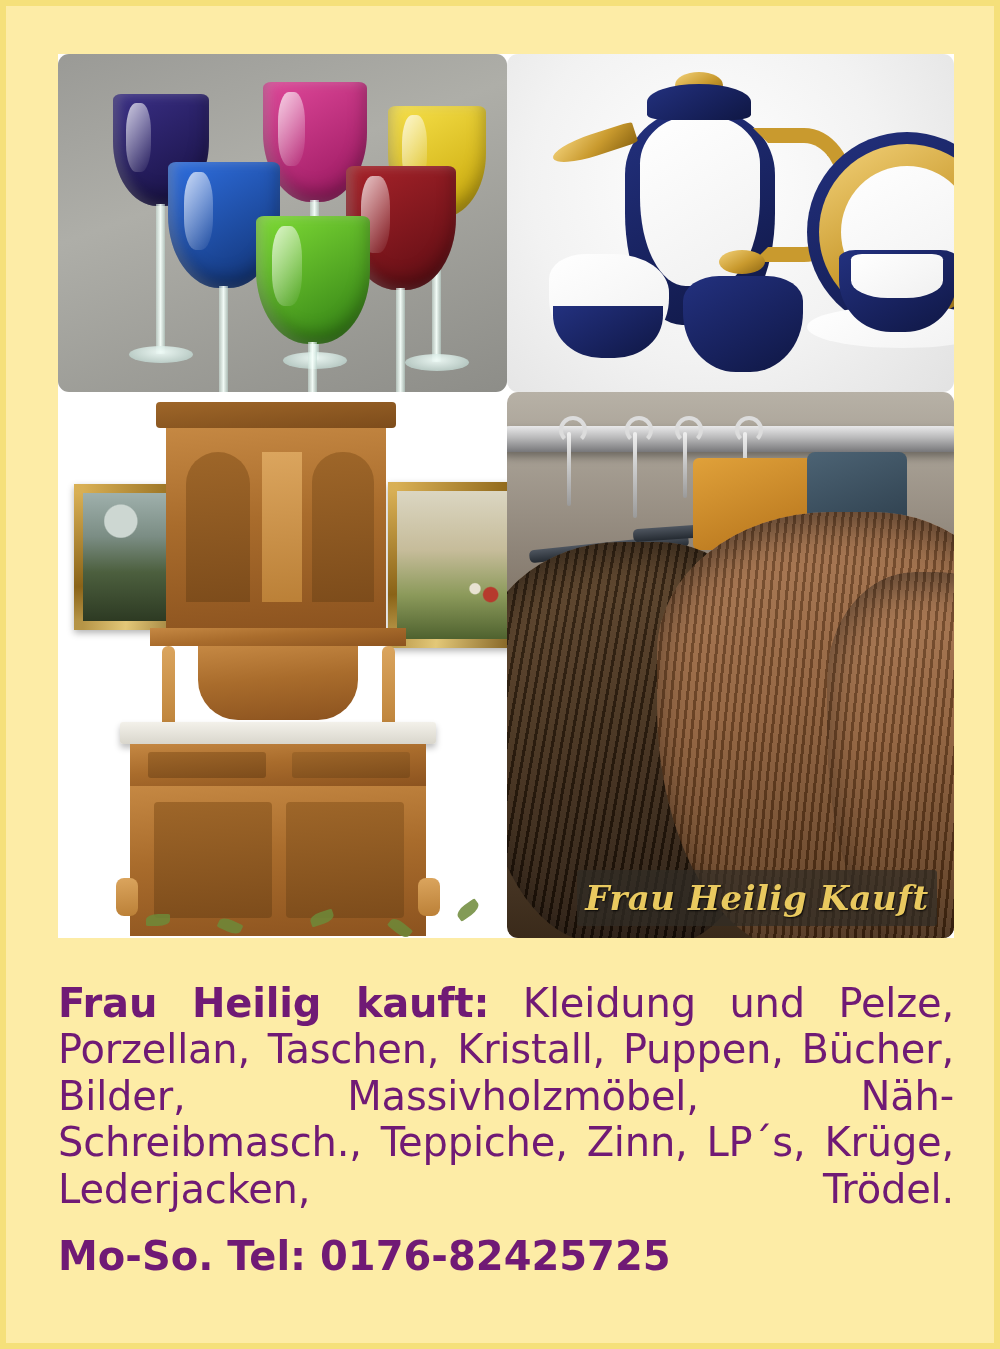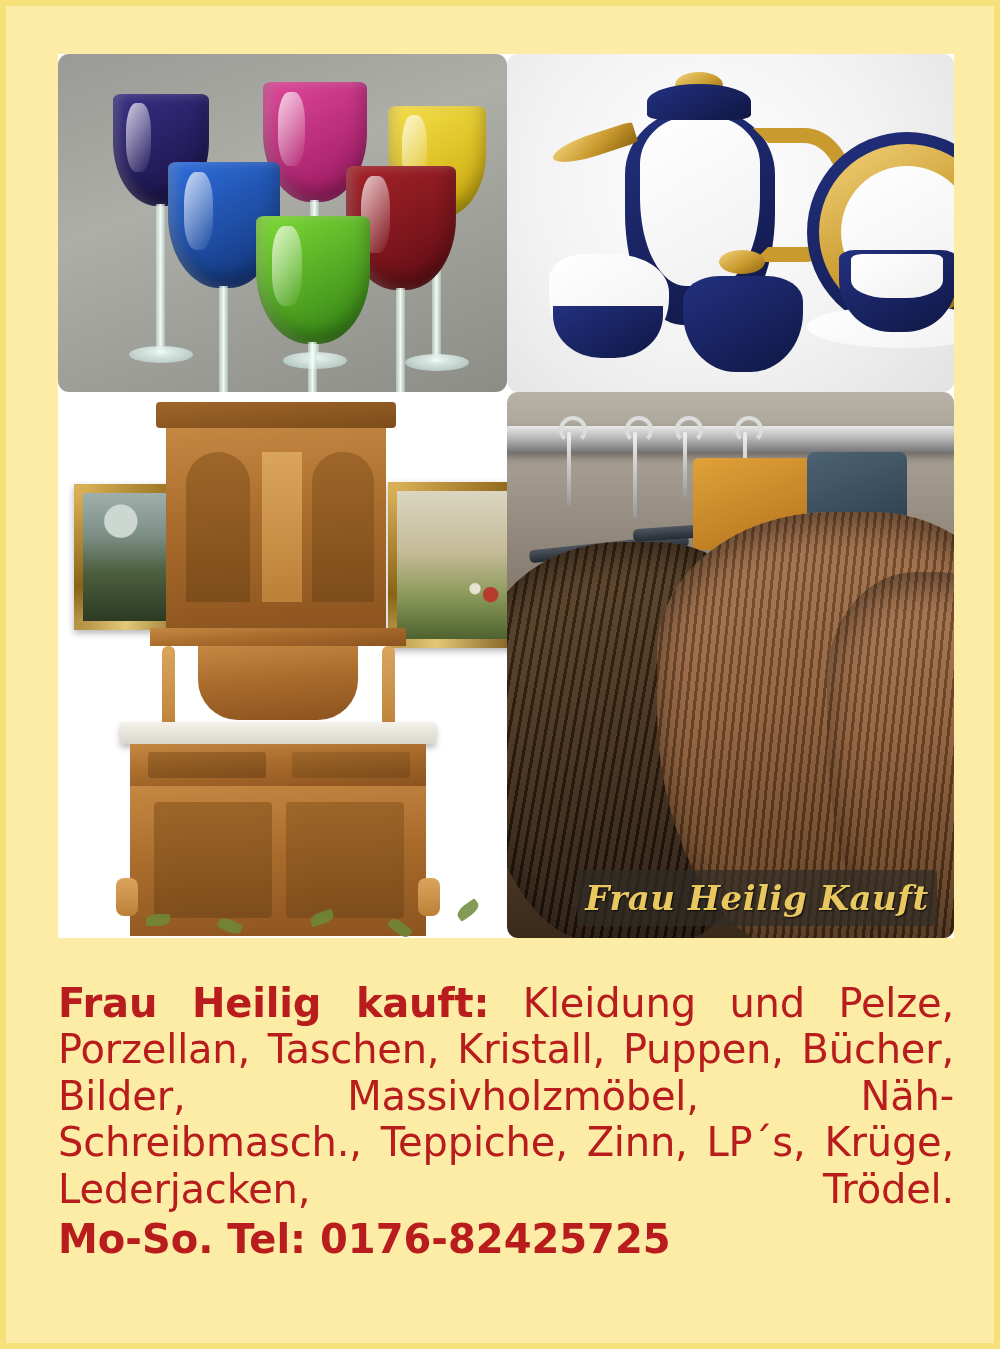--- a/index.html
+++ b/index.html
@@ -183,33 +183,33 @@
     font-size: 34px;
     letter-spacing: .5px;
     color: #e9c95f;
     text-shadow: 1px 1px 2px rgba(0,0,0,.8);
   }
 
   
   .copy {
     width: 896px;
     margin-top: 42px;
-    color: #b91c1c;
+    color: #701a75;
   }
   .copy p {
     margin: 0;
     font-size: 40px;
     line-height: 1.16;
     text-align: justify;
     text-align-last: justify;
     letter-spacing: -0.2px;
   }
   .copy .lead { font-weight: bold; }
   .copy .contact {
-    margin-top: 4px;
+    margin-top: 21px;
     font-weight: bold;
     font-size: 40px;
     text-align: center;
     text-align-last: left;
     letter-spacing: 0px;
   }
 </style>
 </head>
 <body>
 

